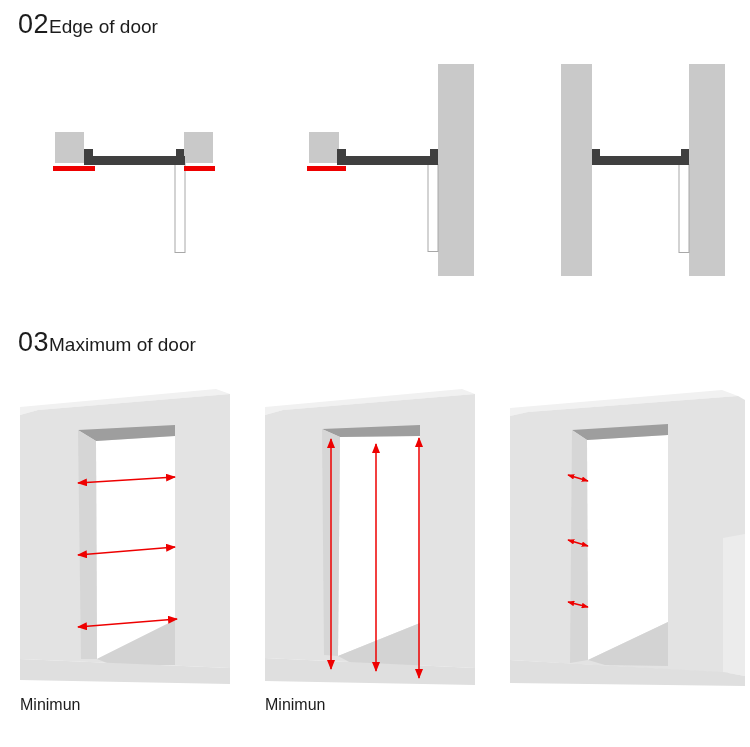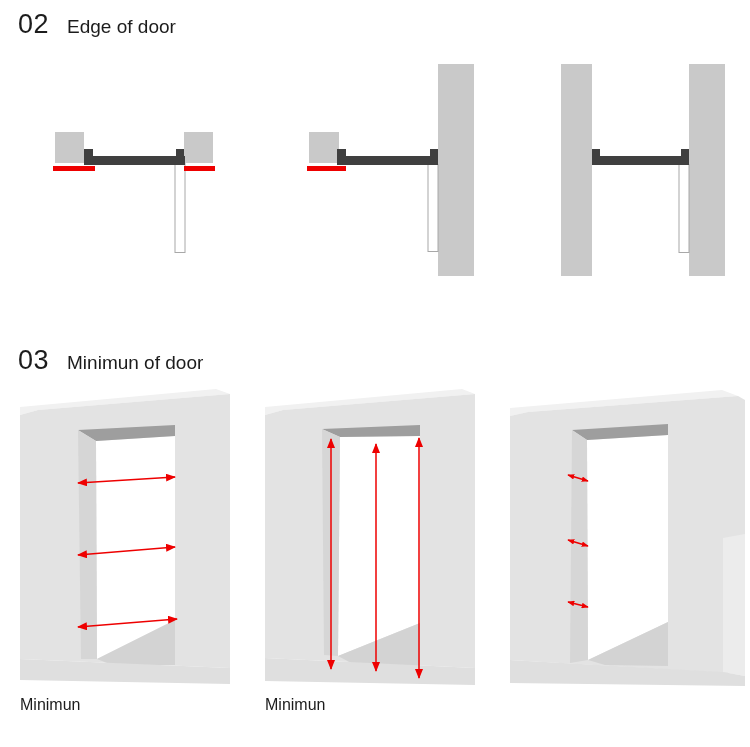--- a/index.html
+++ b/index.html
@@ -2,23 +2,23 @@
 <html style="--accent-red: #ee0000; --track-dark: #3f3f3f; --block-gray: #c9c9c9; --wall-face: #e3e3e3; --wall-top: #f1f1f1; --wall-right: #ececec; --lintel-gray: #9e9e9e; --jamb-gray: #d6d6d6; --floor-gray: #d3d3d3; --floor-strip: #dfdfdf; --door-outline: #a8a8a8; --text-dark: #1c1c1c;"><head>
 <meta charset="utf-8">
 <style>
   html,body { margin:0; padding:0; background:#ffffff; }
   .canvas {
     position:relative; width:750px; height:747px; overflow:hidden;
     background:#fff;
     font-family:"Liberation Sans","DejaVu Sans",sans-serif;
     color:var(--text-dark,#1c1c1c);
   }
-  .section-header { position:absolute; left:18px; display:flex; align-items:baseline; gap:18px; }
+  .section-header { position:absolute; left:18px; display:flex; align-items:baseline; }
   .header-edge { top:10px; }
-  .header-measure { top:346px; }
+  .header-measure { top:328px; }
   .sec-num { font-size:27px; line-height:1.1; letter-spacing:0.5px; }
   .sec-title { font-size:19px; line-height:1.1; }
   .fig-label { position:absolute; top:696px; font-size:16px; text-align:left; }
   .label-1 { left:20px;  width:215px; }
   .label-2 { left:265px; width:215px; }
   .label-3 { left:510px; width:235px; }
   svg { position:absolute; display:block; }
   .svg-edge   { left:0; top:0; }
   .svg-door-1 { left:20px;  top:388px; }
   .svg-door-2 { left:265px; top:388px; }
@@ -75,21 +75,21 @@
       <rect class="blk" x="689" y="64" width="36" height="212"></rect>
       <rect class="panel" x="679" y="164.5" width="10" height="88"></rect>
       <rect class="trk" x="592" y="149" width="8" height="16"></rect>
       <rect class="trk" x="681" y="149" width="8" height="16"></rect>
       <rect class="trk" x="592" y="156" width="97" height="9"></rect>
     </g>
   </svg>
 
   <div class="section-header header-measure">
     <span class="sec-num">03</span>
-    <span class="sec-title">Minimun of door</span>
+    <span class="sec-title">Maximum of door</span>
   </div>
 
   <svg class="svg-door-1" width="215" height="300" viewBox="0 0 215 300">
     <defs>
       <marker id="ah-a" viewBox="0 0 10 8" refX="9" refY="4" markerWidth="10" markerHeight="8" markerUnits="userSpaceOnUse" orient="auto-start-reverse">
         <path class="ahead" d="M0,0 L10,4 L0,8 Z"></path>
       </marker>
     </defs>
     <polygon class="topface" points="0,19 196,1 210,6 18,22 0,27"></polygon>
     <polygon class="wallface" points="0,27 18,22 210,6 210,280 0,271"></polygon>

